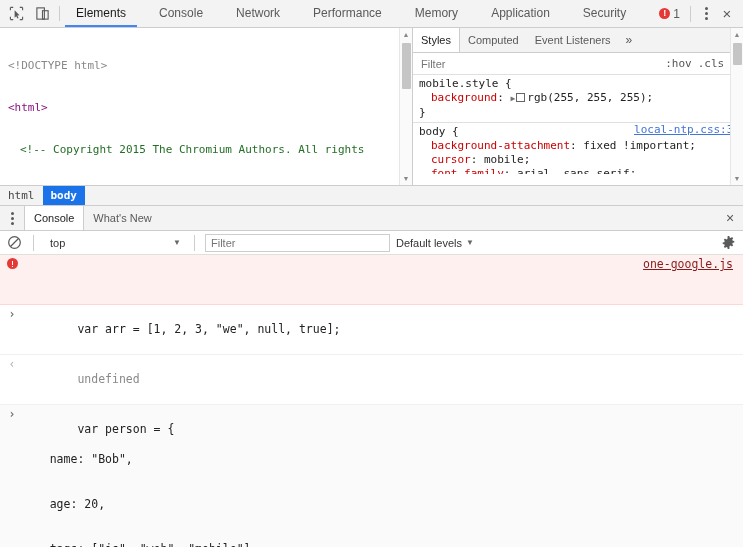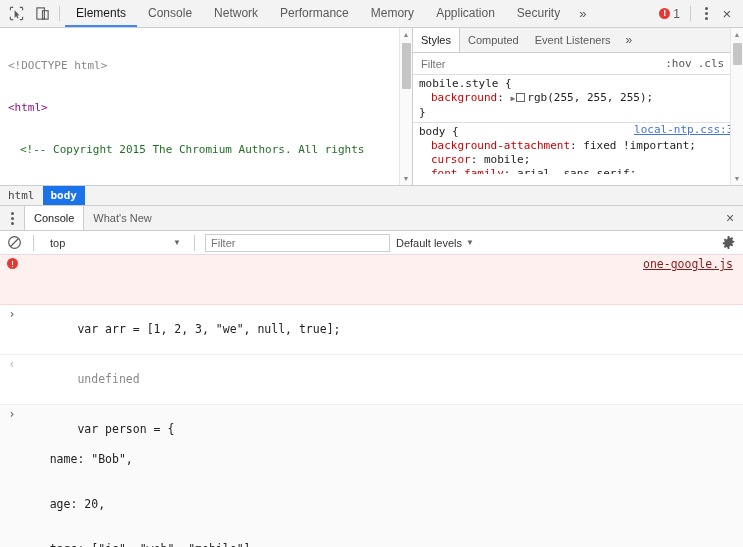--- a/index.html
+++ b/index.html
@@ -20,21 +20,21 @@
     display:flex; align-items:stretch;
     background:#f3f3f3;
     border-bottom:1px solid #cdcdcd;
   }
   .tb-icons { display:flex; align-items:center; padding:0 4px 0 6px; gap:6px; }
   .tb-ico {
     width:20px; height:20px; display:flex; align-items:center; justify-content:center;
     cursor:pointer;
   }
   .tb-sep { width:1px; background:#cdcdcd; margin:6px 5px 6px 3px; }
-  .tabs { display:flex; align-items:stretch; flex:1; overflow:hidden; }
+  .tabs { display:flex; align-items:stretch; flex:1; overflow:hidden;gap:11px; }
   .tab {
     padding:0 11px; display:flex; align-items:center;
     font-size:12px; color:#5a5a5a; white-space:nowrap; cursor:pointer;
     border-bottom:2px solid transparent;
   }
   .tab.active { color:#1a1a1a; border-bottom:2px solid #4285f4; }
   .tab-more { padding:0 8px; display:flex; align-items:center; color:#5a5a5a; font-size:13px; cursor:pointer;}
   .tb-right { display:flex; align-items:center; padding-right:6px; gap:2px; }
   .err-badge { display:flex; align-items:center; gap:3px; font-size:12px; color:#5a5a5a; padding:0 4px; cursor:pointer;}
   .err-dot {

